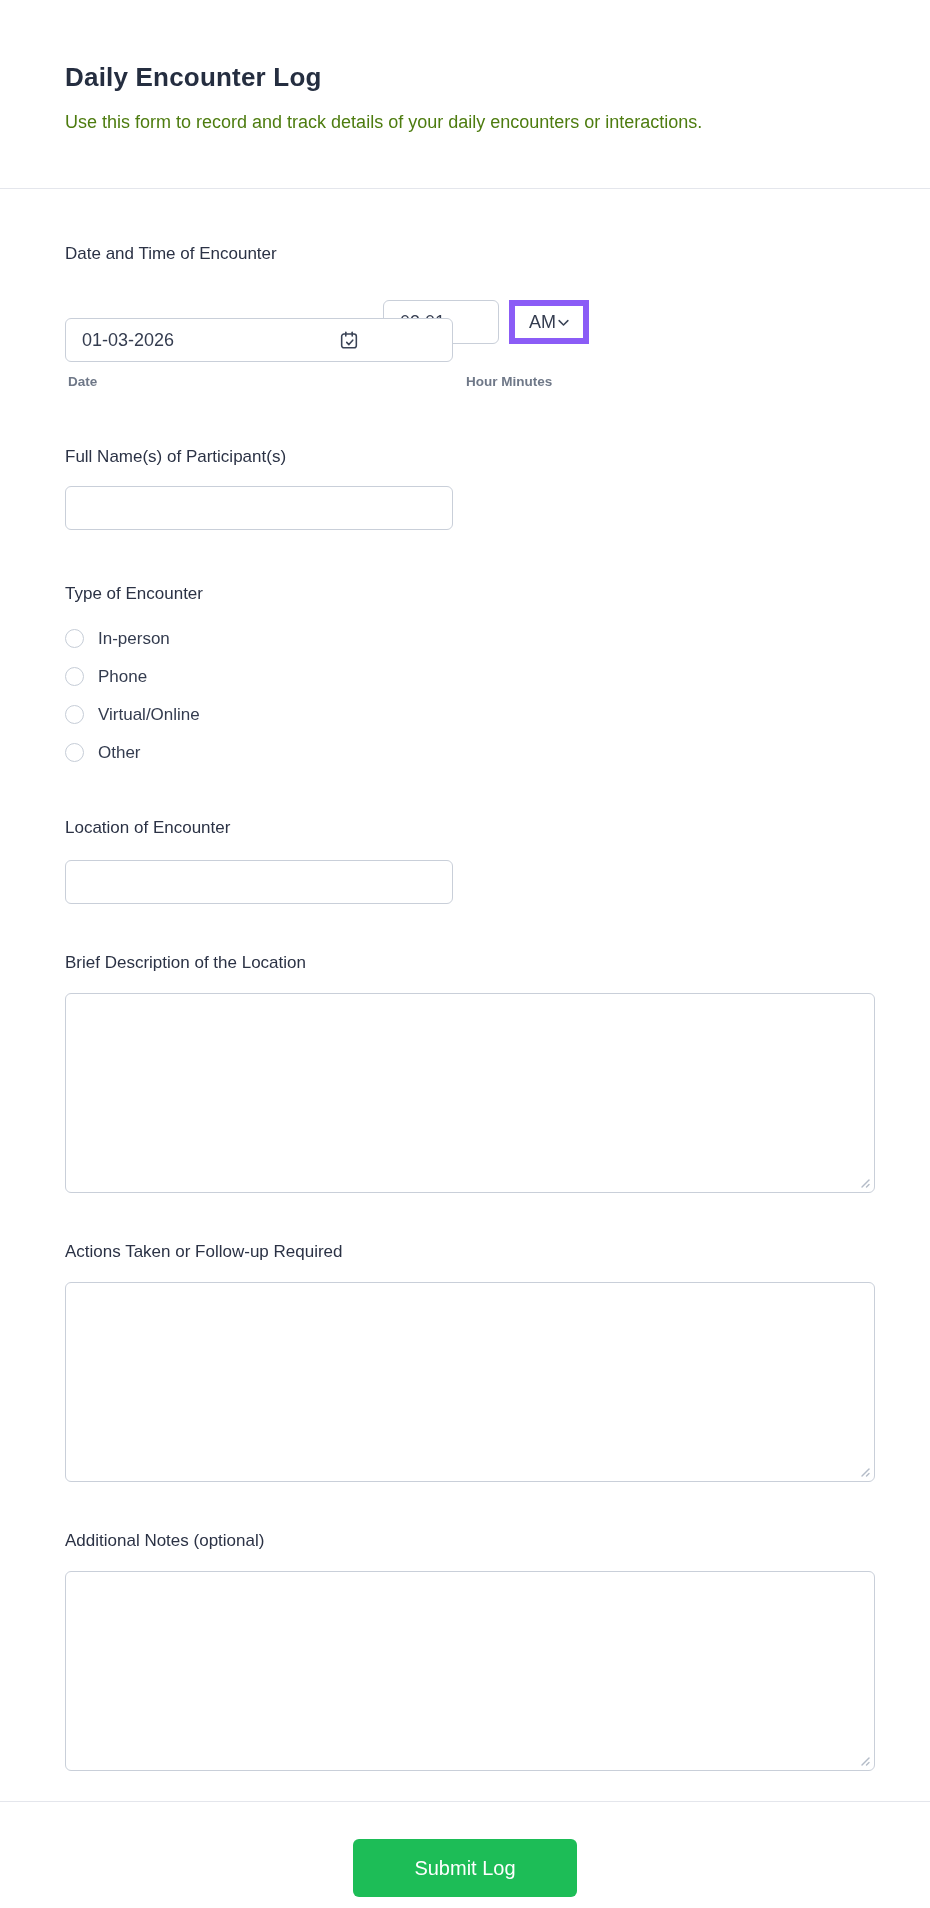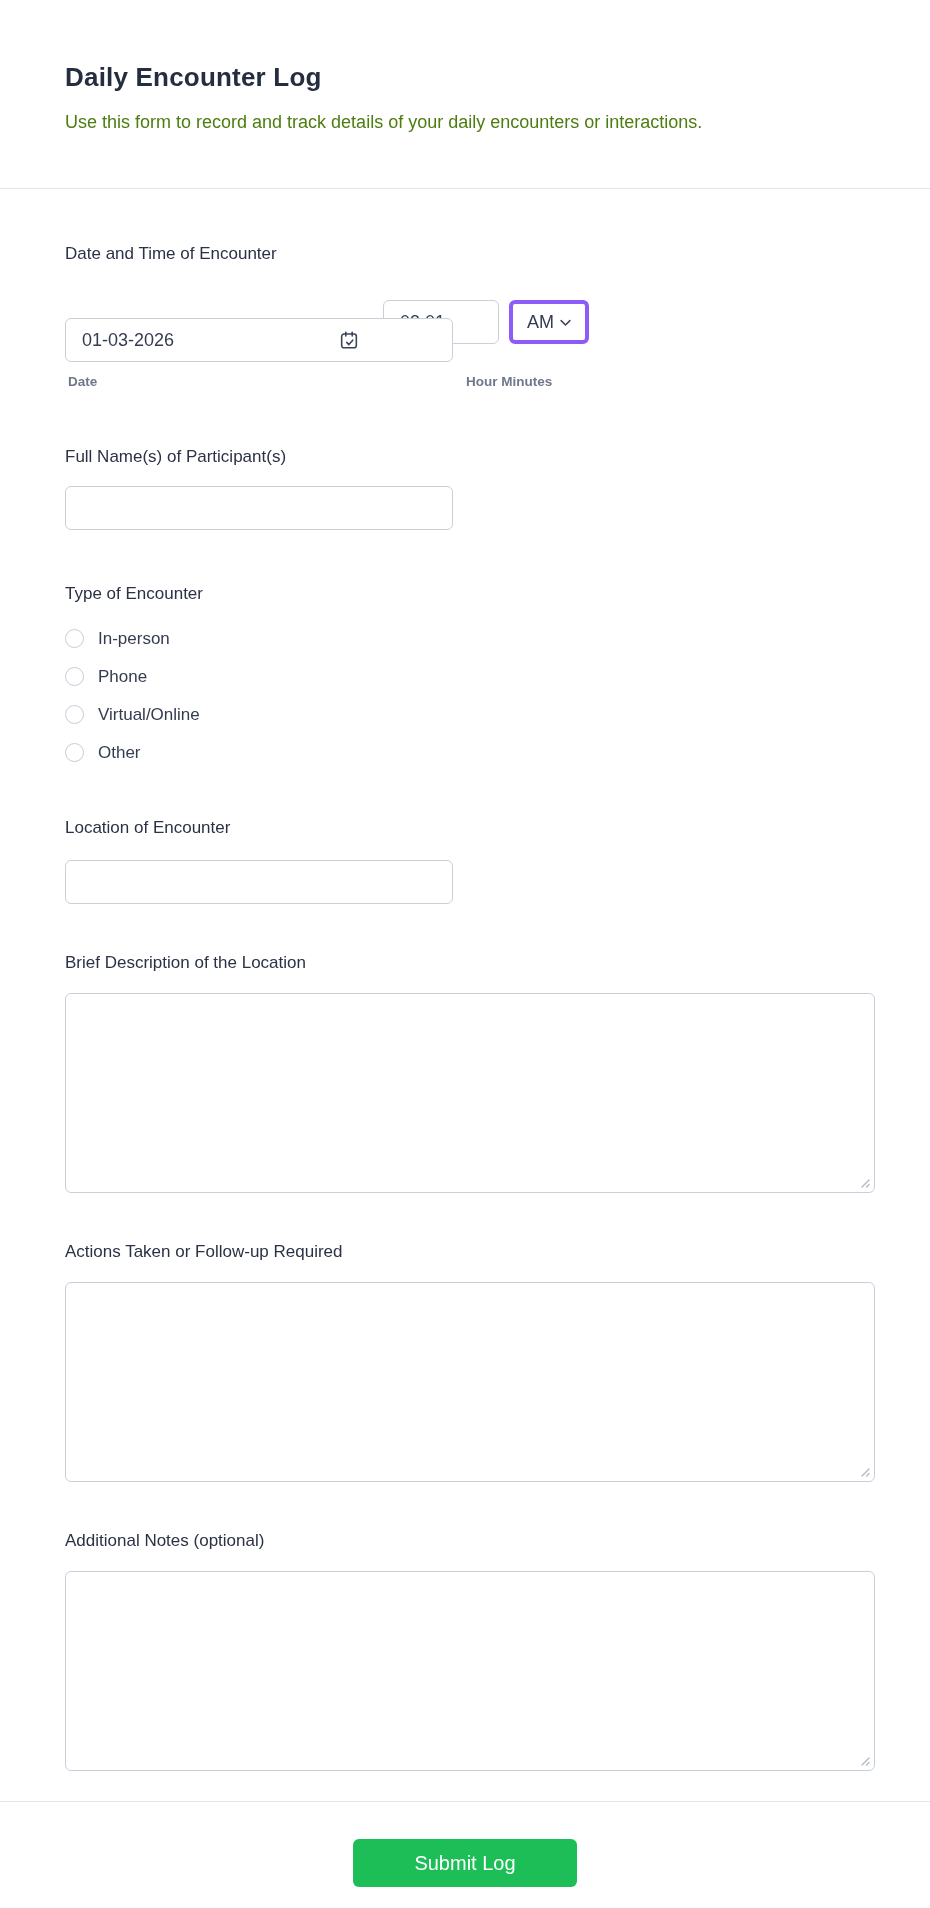--- a/index.html
+++ b/index.html
@@ -64,22 +64,22 @@
     width: 22px;
     height: 22px;
     display: flex;
     align-items: center;
     cursor: pointer;
   }
   .time-input { width: 116px; }
   .meridiem {
     width: 80px;
     height: 44px;
-    border: 4px solid #8b5cf6;
-    border-radius: 6px;
+    border: 6px solid #8b5cf6;
+    border-radius: 0;
     display: flex;
     align-items: center;
     justify-content: space-between;
     padding: 0 12px 0 14px;
     font-size: 18px;
     color: #343c4f;
     cursor: pointer;
     background: #fff;
   }
   .chev { width: 15px; height: 15px; display: flex; align-items: center; }
@@ -152,21 +152,21 @@
   
   .submit-section {
     margin-top: 30px;
     border-top: 1px solid #e4e6ec;
     padding: 37px 0 51px 0;
     text-align: center;
   }
   .submit-btn {
     display: inline-block;
     width: 224px;
-    height: 48px;
+    height: 58px;
     border: none;
     border-radius: 6px;
     background: #1dbd57;
     color: #ffffff;
     font-family: "Liberation Sans", sans-serif;
     font-size: 20px;
     font-weight: 500;
     cursor: pointer;
   }
 </style>

